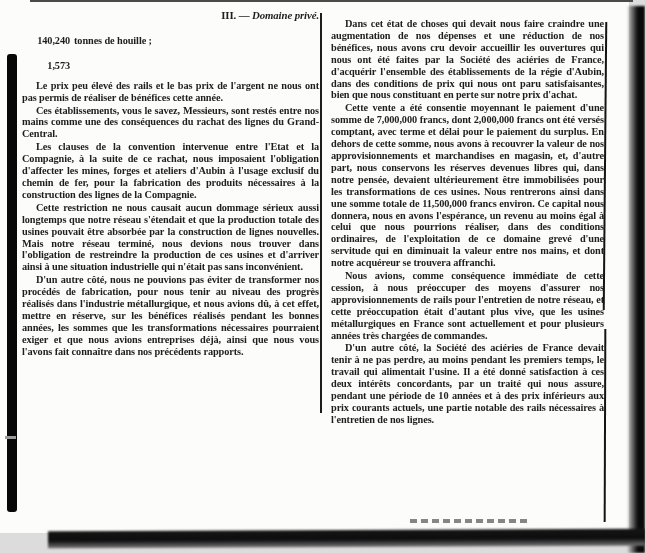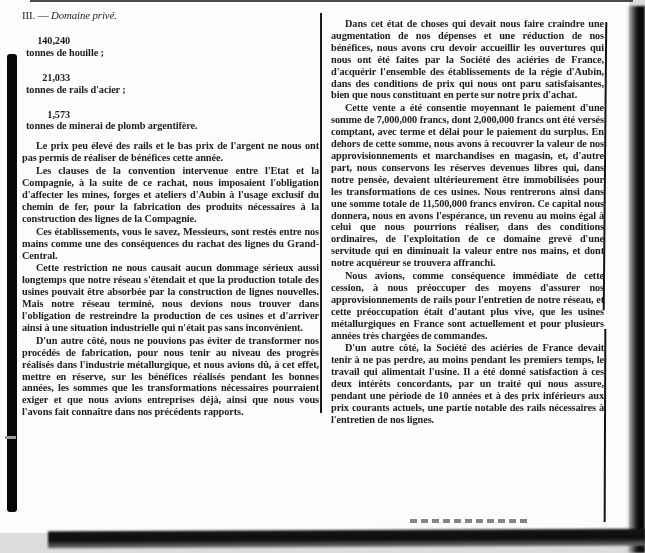--- a/index.html
+++ b/index.html
@@ -42,55 +42,50 @@
     font-size:10.3px;line-height:11.9px;letter-spacing:-0.1px;
     font-weight:bold;color:#1e1e1e;text-align:justify;
   }
   .col.left{left:22px;width:297px;}
   .col.right{left:331px;width:273px;}
   .col p{margin:8px 0 0 0;text-indent:14px;}
   .col p + p{margin-top:1px;}
   .gap-before{margin-top:10px;}
   .gap-sm{margin-top:4px;}
   h3.heading{
-    margin:0 0 3px 0;font-size:10.8px;text-align:left;font-weight:normal;
+    margin:0 0 3px 0;font-size:10.8px;text-align:right;font-weight:bold;
   }
   h3.heading .ital{font-style:italic;}
-  .tonnage{display:flex;text-indent:0;margin-top:13px;flex-direction:column;}
+  .tonnage{display:flex;text-indent:0;margin-top:13px;}
   .tonnage .num{flex:none;width:48px;text-align:right;}
   .tonnage .rest{margin-left:4px;}
 </style>
 </head>
 <body>
 
 <div class="page"></div>
 
 <div class="col left">
   <h3 class="heading">
     <span>III.</span>
     <span>—</span>
     <span class="ital">Domaine privé.</span>
   </h3>
 
   <div class="tonnage">
     <span class="num">140,240</span>
     <span class="rest">tonnes de houille ;</span>
   </div>
   <div class="tonnage">
-    <span class="num">21,033</span>
-    <span class="rest">tonnes de rails d'acier ;</span>
-  </div>
-  <div class="tonnage">
     <span class="num">1,573</span>
-    <span class="rest">tonnes de minerai de plomb argentifère.</span>
   </div>
 
   <p class="gap-sm">Le prix peu élevé des rails et le bas prix de l'argent ne nous ont pas permis de réaliser de bénéfices cette année.</p>
+  <p>Ces établissements, vous le savez, Messieurs, sont restés entre nos mains comme une des conséquences du rachat des lignes du Grand-Central.</p>
   <p>Les clauses de la convention intervenue entre l'Etat et la Compagnie, à la suite de ce rachat, nous imposaient l'obligation d'affecter les mines, forges et ateliers d'Aubin à l'usage exclusif du chemin de fer, pour la fabrication des produits nécessaires à la construction des lignes de la Compagnie.</p>
-  <p>Ces établissements, vous le savez, Messieurs, sont restés entre nos mains comme une des conséquences du rachat des lignes du Grand-Central.</p>
   <p>Cette restriction ne nous causait aucun dommage sérieux aussi longtemps que notre réseau s'étendait et que la production totale des usines pouvait être absorbée par la construction de lignes nouvelles. Mais notre réseau terminé, nous devions nous trouver dans l'obligation de restreindre la production de ces usines et d'arriver ainsi à une situation industrielle qui n'était pas sans inconvénient.</p>
   <p class="gap-sm">D'un autre côté, nous ne pouvions pas éviter de transformer nos procédés de fabrication, pour nous tenir au niveau des progrès réalisés dans l'industrie métallurgique, et nous avions dû, à cet effet, mettre en réserve, sur les bénéfices réalisés pendant les bonnes années, les sommes que les transformations nécessaires pourraient exiger et que nous avions entreprises déjà, ainsi que nous vous l'avons fait connaître dans nos précédents rapports.</p>
 </div>
 
 <div class="col right">
   <p>Dans cet état de choses qui devait nous faire craindre une augmentation de nos dépenses et une réduction de nos bénéfices, nous avons cru devoir accueillir les ouvertures qui nous ont été faites par la Société des aciéries de France, d'acquérir l'ensemble des établissements de la régie d'Aubin, dans des conditions de prix qui nous ont paru satisfaisantes, bien que nous constituant en perte sur notre prix d'achat.</p>
   <p>Cette vente a été consentie moyennant le paiement d'une somme de 7,000,000 francs, dont 2,000,000 francs ont été versés comptant, avec terme et délai pour le paiement du surplus. En dehors de cette somme, nous avons à recouvrer la valeur de nos approvisionnements et marchandises en magasin, et, d'autre part, nous conservons les réserves devenues libres qui, dans notre pensée, devaient ultérieurement être immobilisées pour les transformations de ces usines. Nous rentrerons ainsi dans une somme totale de 11,500,000 francs environ. Ce capital nous donnera, nous en avons l'espérance, un revenu au moins égal à celui que nous pourrions réaliser, dans des conditions ordinaires, de l'exploitation de ce domaine grevé d'une servitude qui en diminuait la valeur entre nos mains, et dont notre acquéreur se trouvera affranchi.</p>
   <p class="gap-before">Nous avions, comme conséquence immédiate de cette cession, à nous préoccuper des moyens d'assurer nos approvisionnements de rails pour l'entretien de notre réseau, et cette préoccupation était d'autant plus vive, que les usines métallurgiques en France sont actuellement et pour plusieurs années très chargées de commandes.</p>
   <p>D'un autre côté, la Société des aciéries de France devait tenir à ne pas perdre, au moins pendant les premiers temps, le travail qui alimentait l'usine. Il a été donné satisfaction à ces deux intérêts concordants, par un traité qui nous assure, pendant une période de 10 années et à des prix inférieurs aux prix courants actuels, une partie notable des rails nécessaires à l'entretien de nos lignes.</p>
 </div>

